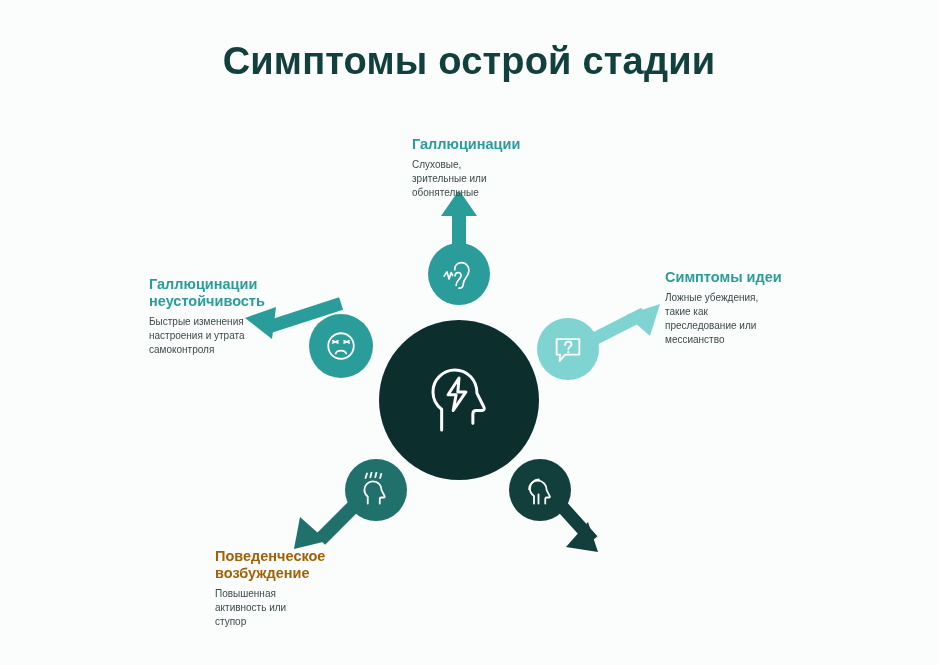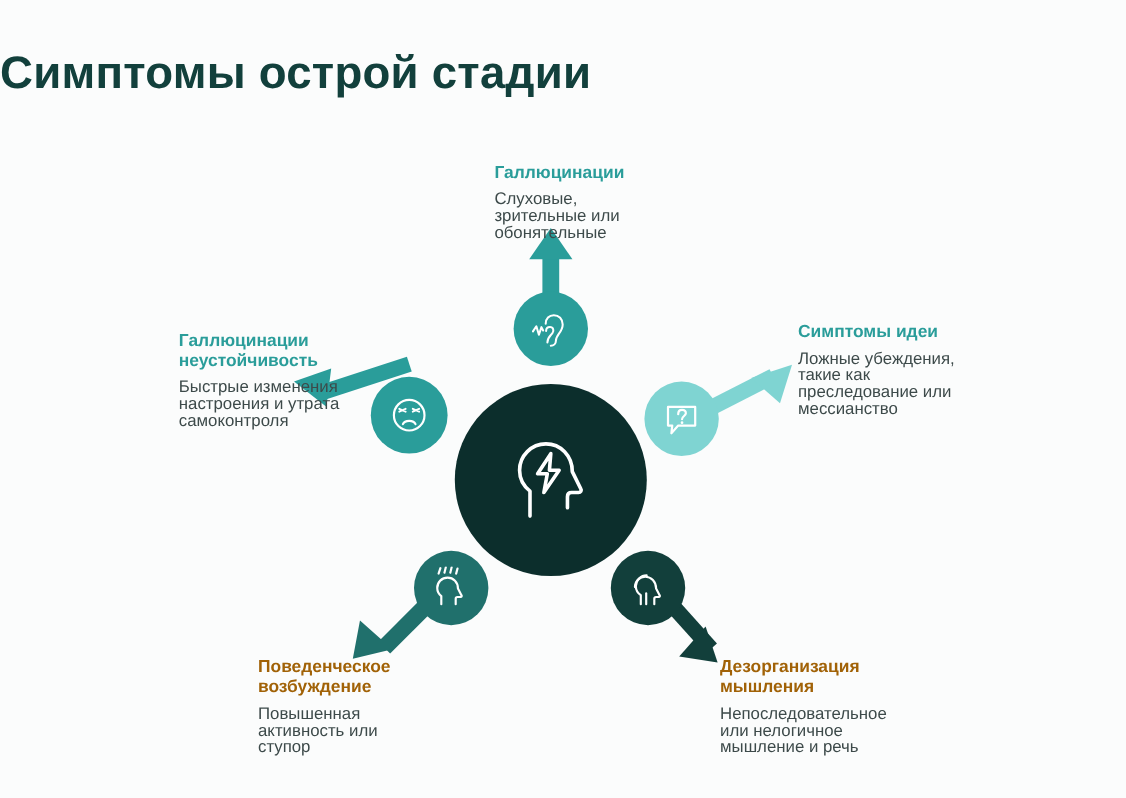--- a/index.html
+++ b/index.html
@@ -7,21 +7,21 @@
     width:938px;height:665px;
     background:#fbfcfc;
     font-family:"Liberation Sans", sans-serif;
     overflow:hidden;
     position:relative;
   }
   .canvas{position:absolute;left:0;top:0;width:938px;height:665px;}
 
   .title{
     position:absolute;left:0;top:40px;width:938px;
-    text-align:left;
+    text-align:center;
     font-size:38px;font-weight:bold;
     color:#12403c;
     letter-spacing:0.2px;
   }
 
   
   .arrows{position:absolute;left:0;top:0;width:938px;height:665px;}
 
   
   .node-circle{
@@ -40,21 +40,21 @@
 
   
   .block{position:absolute;}
   .b-head{
     font-size:14.5px;font-weight:bold;line-height:17px;
     margin:0 0 5px 0;white-space:pre-line;
   }
   .b-head.teal{color:#2a9d9a;}
   .b-head.dark{color:#a16207;}
   .b-desc{
-    font-size:14px;line-height:14px;color:#3d4a4a;
+    font-size:10px;line-height:14px;color:#3d4a4a;
     white-space:pre-line;
   }
 
   .b-hallu{left:412px;top:136px;width:190px;}
   .b-emot{left:149px;top:276px;width:190px;text-align:left;}
   .b-delus{left:665px;top:269px;width:190px;}
   .b-behav{left:215px;top:548px;width:200px;}
   .b-disorg{left:600px;top:548px;width:210px;}
 </style>
 </head>
@@ -165,21 +165,14 @@
   </div>
 
   <div class="node-circle c-disorg">
     <svg width="36" height="36" viewBox="0 0 48 48">
       <path d="M16 42 L16 32 C12.5 29.5 10.5 26 10.5 22 C10.5 15 16 10 22.5 10" fill="none" stroke="#ffffff" stroke-width="2.4" stroke-linecap="round" stroke-linejoin="round"></path>
       <path d="M31 42 L31 36 C31 34.8 31.8 34 33 34 L36 34 C37 34 37.5 33 37 32.2
                L33 24.5 C33 17 27.5 11.5 21 11.5 C14.5 11.5 9.5 16.5 9.5 23" fill="none" stroke="#ffffff" stroke-width="2.4" stroke-linecap="round" stroke-linejoin="round"></path>
       <path d="M22 42 L22 30" fill="none" stroke="#ffffff" stroke-width="2.4" stroke-linecap="round"></path>
     </svg>
   </div>
-  <div class="block b-disorg">
-    <div class="b-head dark">Дезорганизация
-мышления</div>
-    <div class="b-desc">Непоследовательное
-или нелогичное
-мышление и речь</div>
-  </div>
 
 </div>
 
 </body></html>

